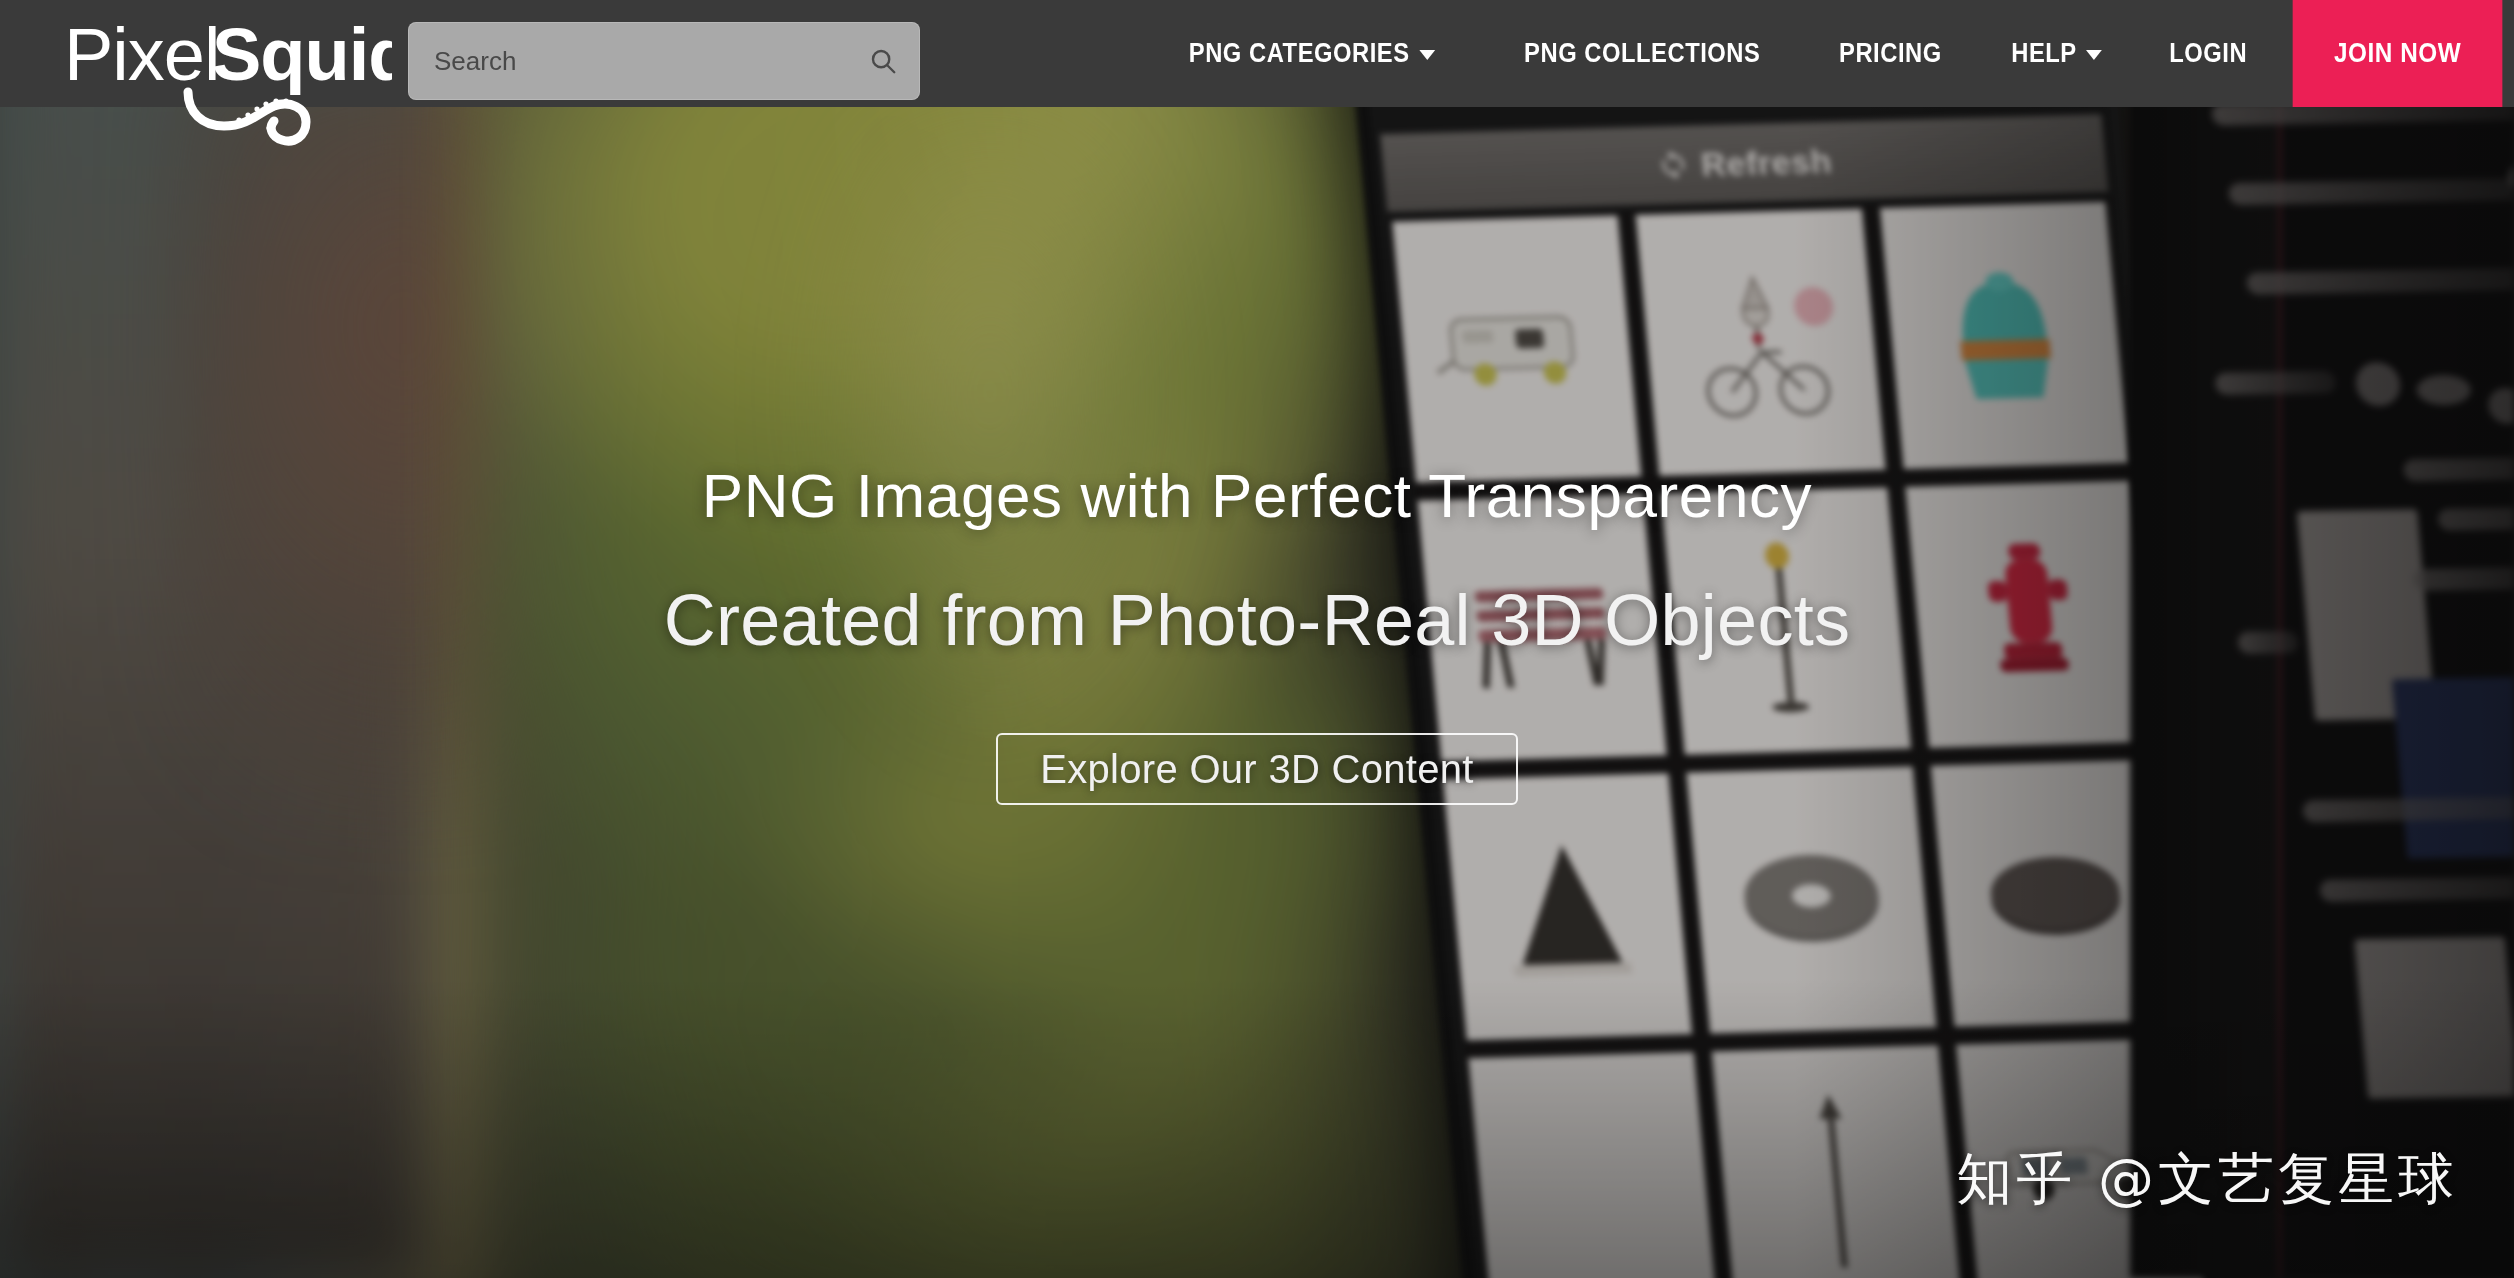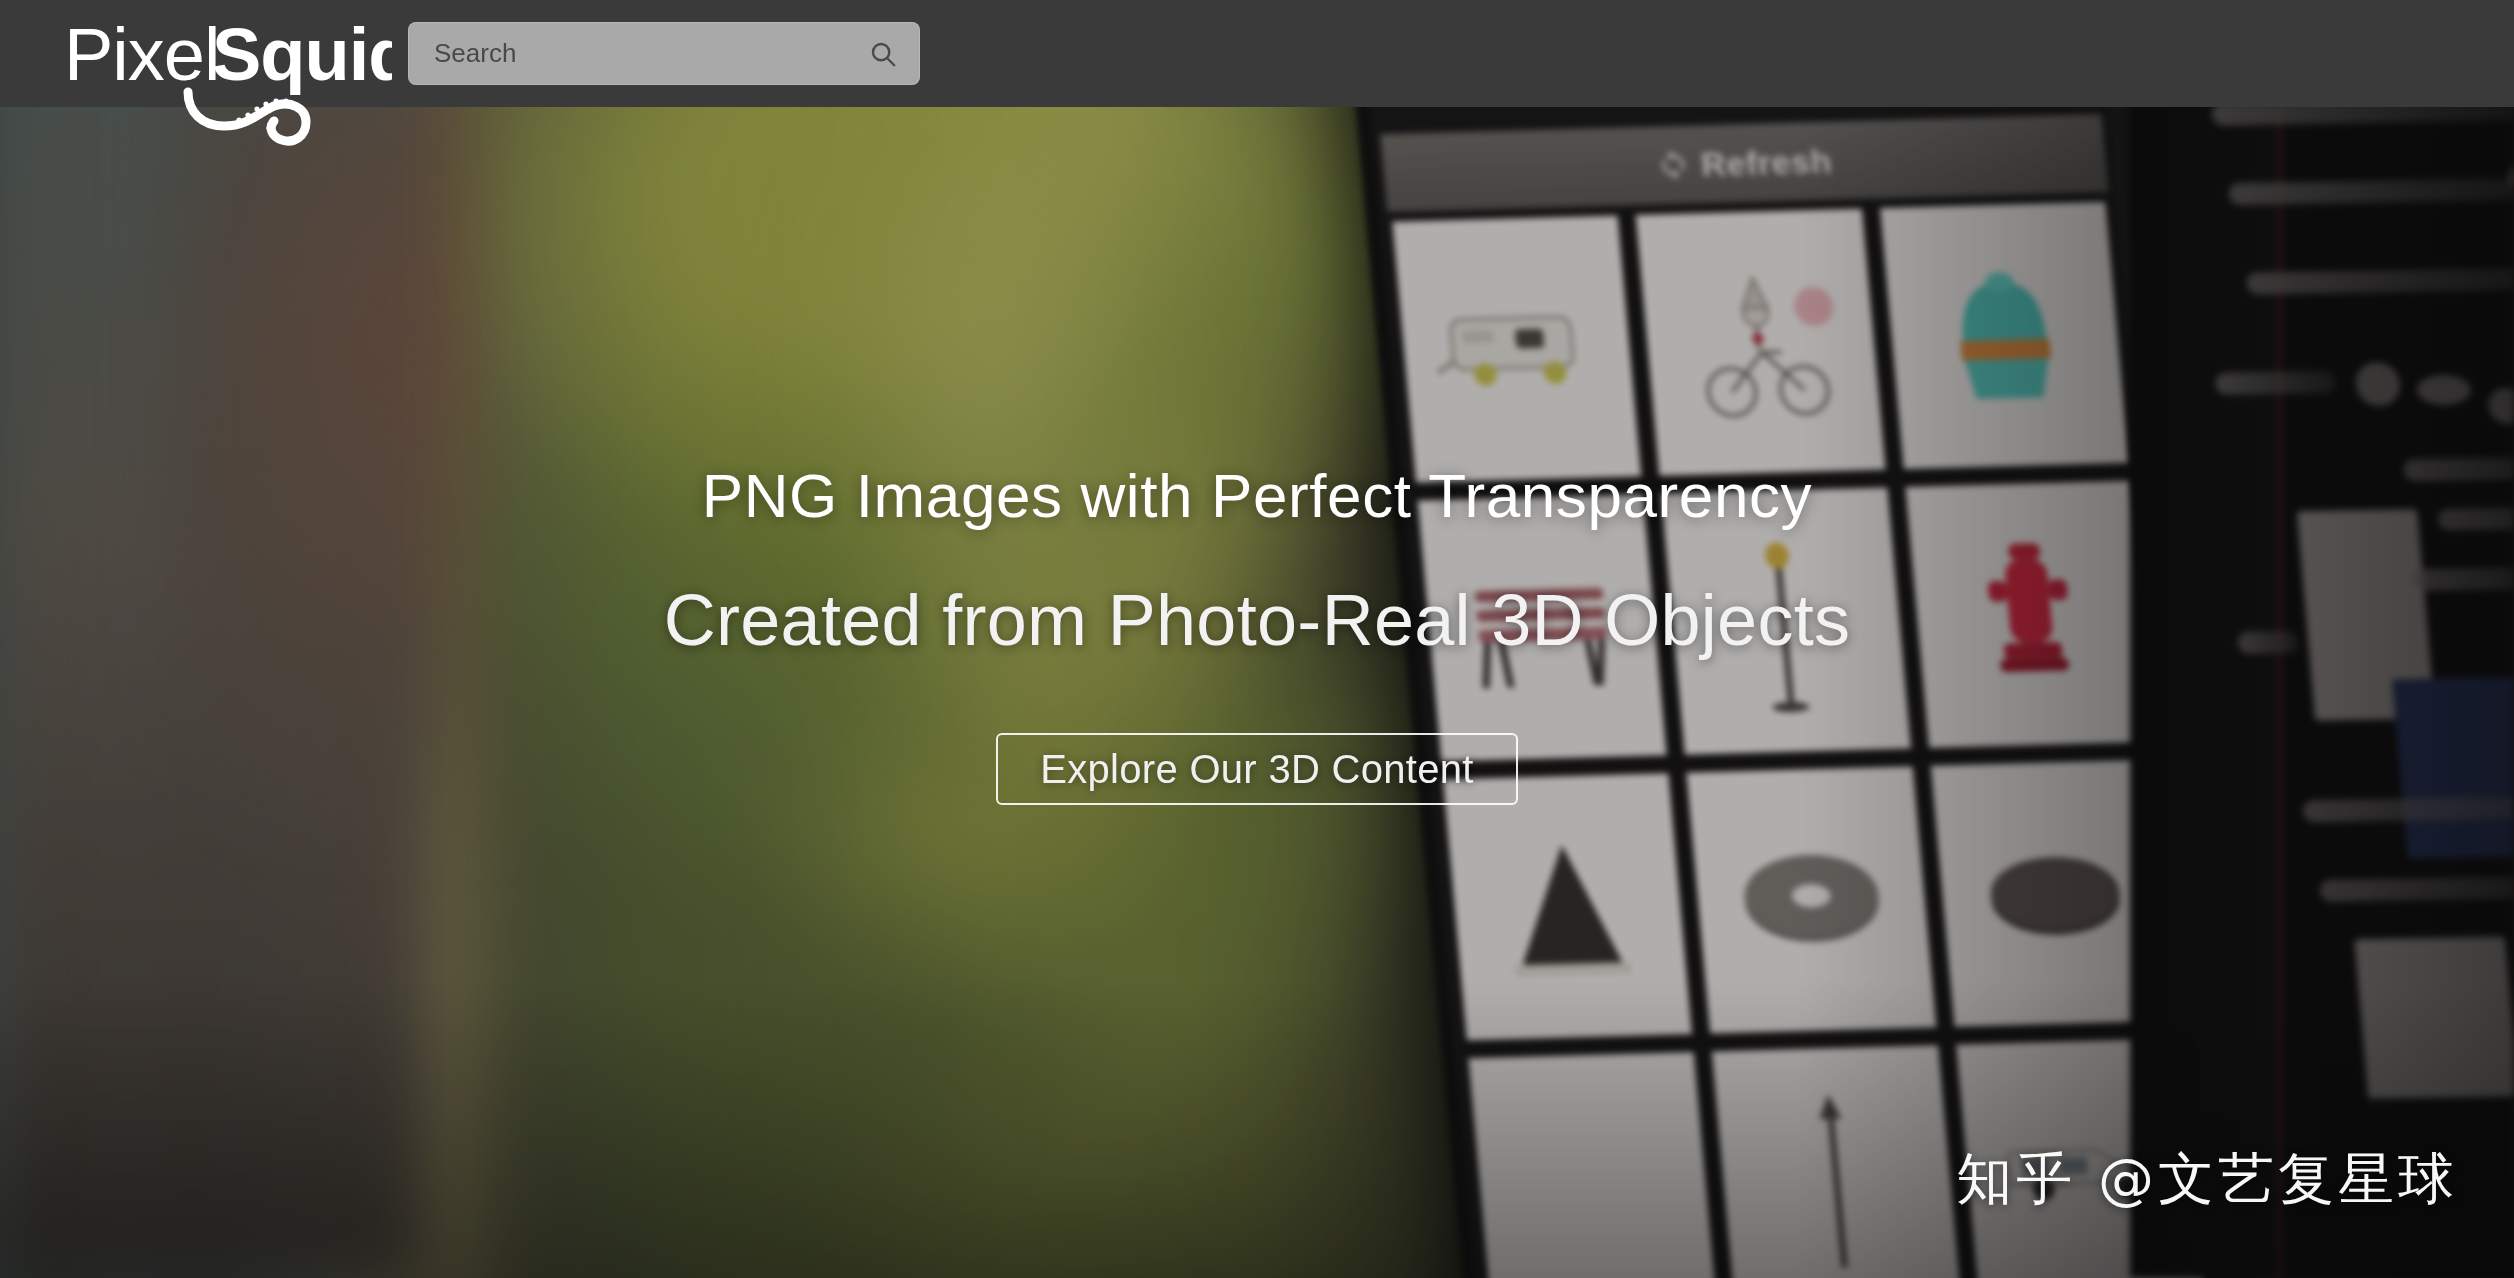--- a/index.html
+++ b/index.html
@@ -182,21 +182,21 @@
     position:absolute; left:36px; top:8px;
     width:330px; height:150px;
     z-index:45;
     pointer-events:auto;
     margin-left:26px;
   }
   .logo svg { width:330px; height:150px; display:block; }
 
   .search-box {
     position:absolute; left:408px; top:22px;
-    width:512px; height:63px;
+    width:512px; height:78px;
     background:#a9a9a9;
     border-radius:8px;
     display:flex; align-items:center;
     padding:0 22px 0 26px;
     box-shadow:inset 0 0 0 1px rgba(255,255,255,.18);
   }
   .search-input {
     flex:1; border:0; outline:0; background:transparent;
     font-family:"Liberation Sans", sans-serif;
     font-size:26px; color:#3d3d3d;
@@ -460,20 +460,42 @@
   <div class="search-box">
     <input class="search-input" type="text" placeholder="Search" style="">
     <span class="search-icon">
       <svg viewBox="0 0 24 24" fill="none" stroke="#4a4a4a" stroke-width="1.9">
         <circle cx="10.5" cy="10.5" r="6.5"></circle>
         <path d="M15.4 15.4 L21 21" stroke-linecap="round"></path>
       </svg>
     </span>
   </div>
 
+  <nav class="nav">
+    <div class="nav-item">
+      <span class="lbl">PNG CATEGORIES</span>
+      <span class="caret"></span>
+    </div>
+    <div class="nav-item">
+      <span class="lbl">PNG COLLECTIONS</span>
+    </div>
+    <div class="nav-item">
+      <span class="lbl">PRICING</span>
+    </div>
+    <div class="nav-item">
+      <span class="lbl">HELP</span>
+      <span class="caret"></span>
+    </div>
+    <div class="nav-item">
+      <span class="lbl">LOGIN</span>
+    </div>
+    <div class="join-now">
+      <span>JOIN NOW</span>
+    </div>
+  </nav>
 </header>
 
 <div class="logo">
   <svg viewBox="0 0 330 150" xmlns="http://www.w3.org/2000/svg">
     <text x="2" y="72" font-family="Liberation Sans, sans-serif" font-size="74" font-weight="300" fill="#ffffff" letter-spacing="-1">Pixel</text>
     <text x="150" y="72" font-family="Liberation Sans, sans-serif" font-size="74" font-weight="bold" fill="#ffffff" letter-spacing="-1">Squid</text>
 
     <g fill="none" stroke="#ffffff" stroke-width="9" stroke-linecap="round">
       <path d="M126 84 C126 104, 140 118, 162 118 C186 118, 198 104, 212 98
                C228 92, 244 100, 244 114 C244 128, 232 136, 220 132

